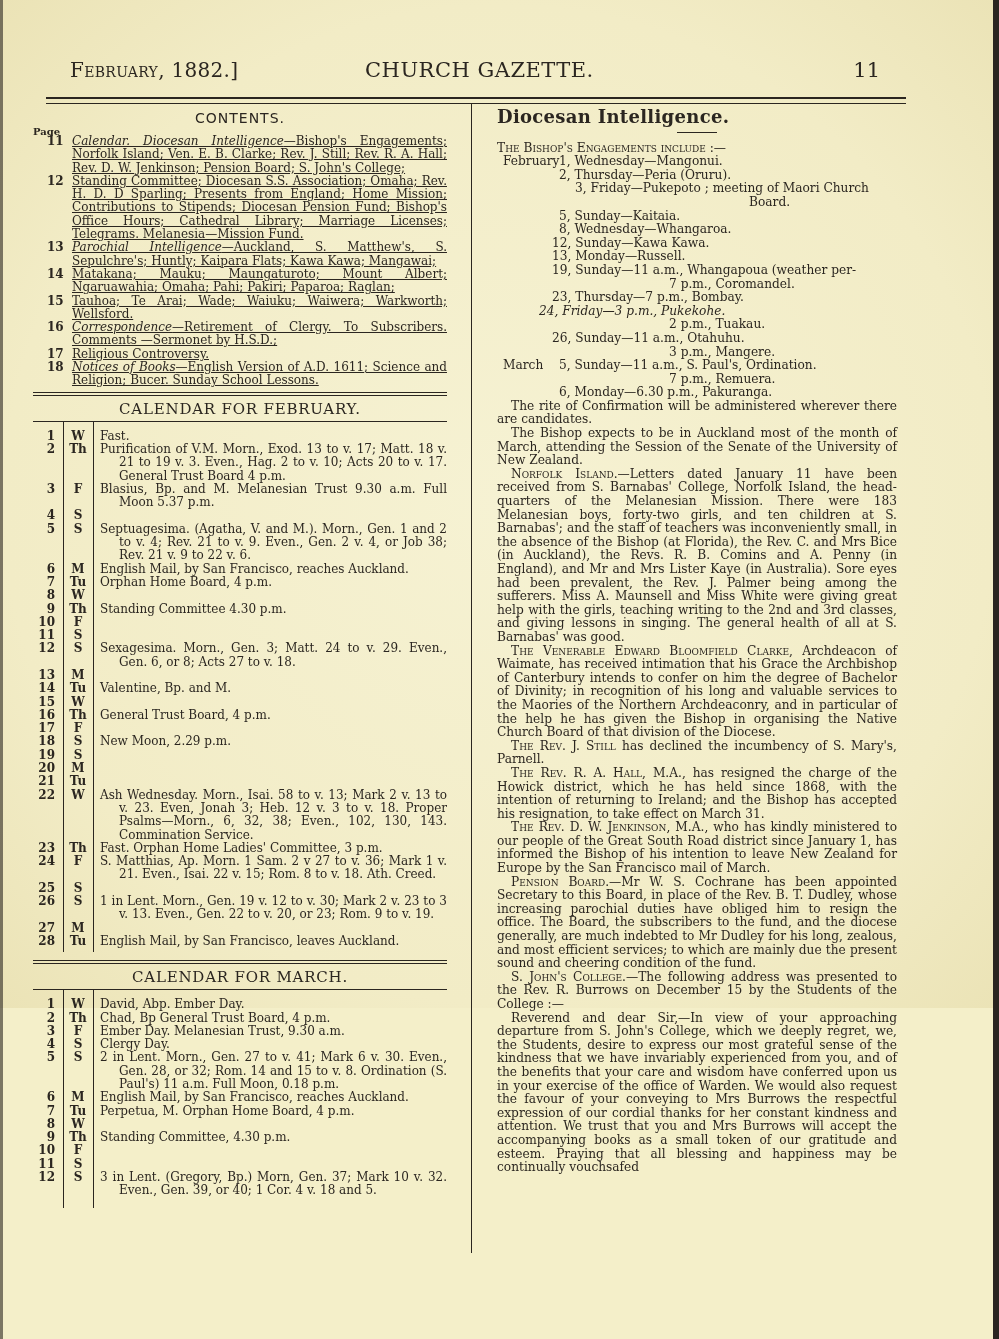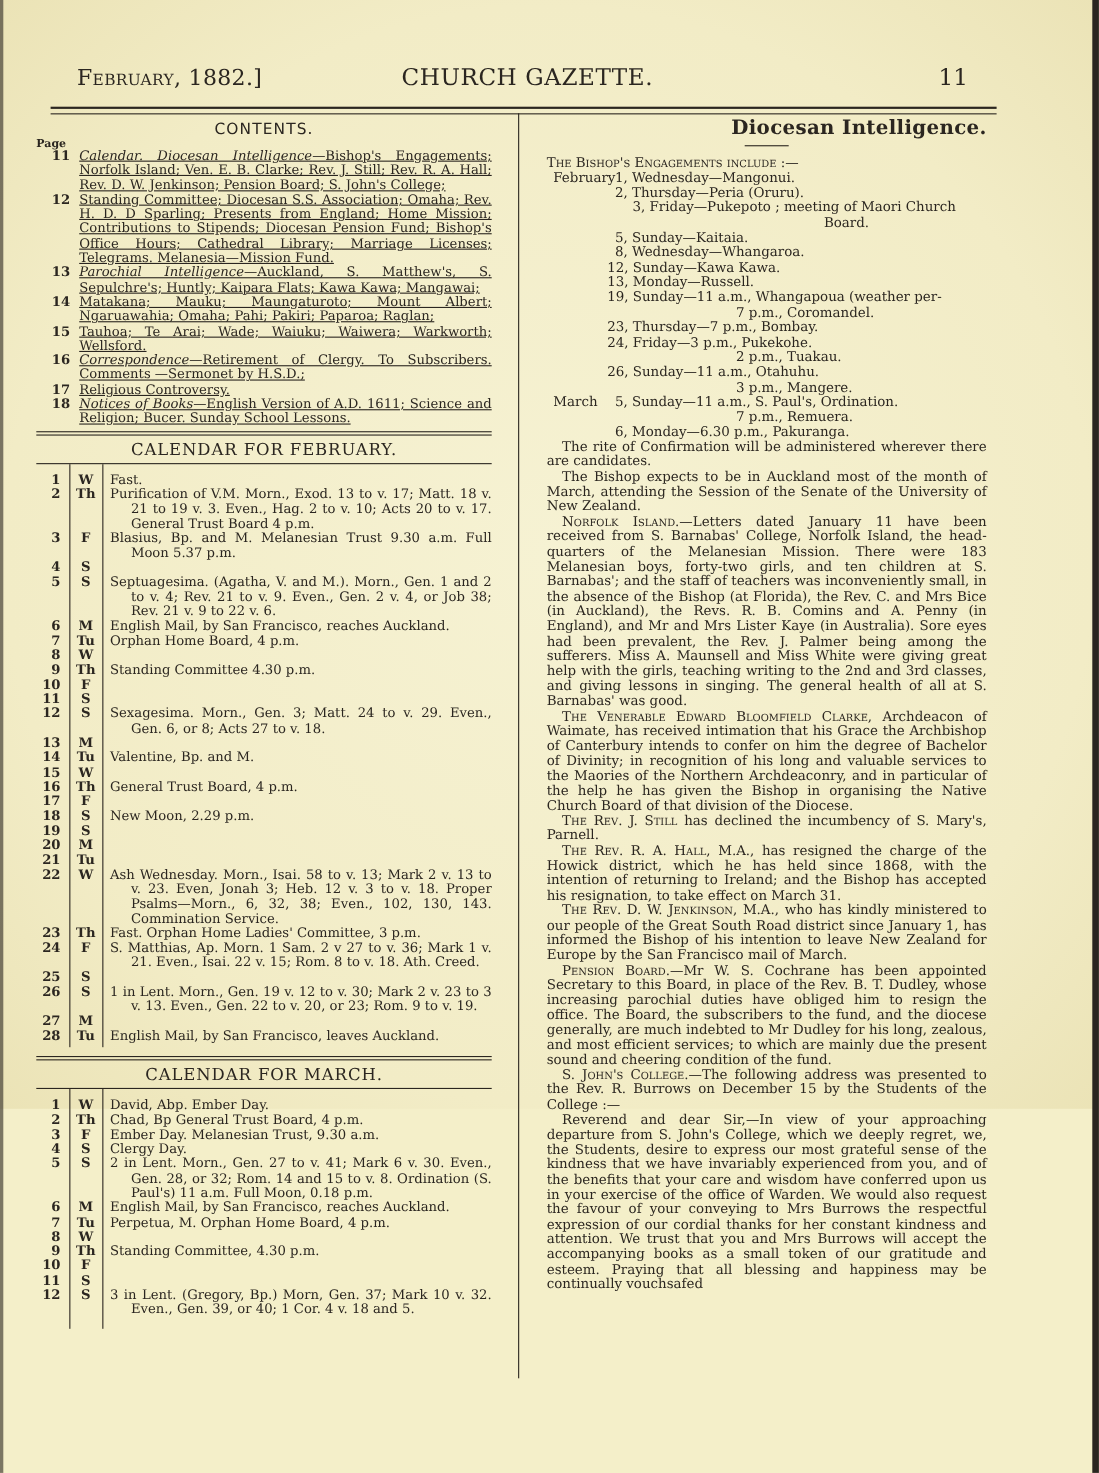--- a/index.html
+++ b/index.html
@@ -43,21 +43,21 @@
   .cal-lines .v1 { position: absolute; left: 30px; top: 0; bottom: 0; width: 1px; background: #2b2620; }
   .cal-lines .v2 { position: absolute; left: 60px; top: 0; bottom: 0; width: 1px; background: #2b2620; }
   .cal-row { display: flex; align-items: flex-start; }
   .cal-day { width: 22px; text-align: right; font-weight: bold; padding-right: 8px; flex: none; }
   .cal-wd { width: 30px; text-align: center; flex: none; font-weight: bold; }
   .cal-text { flex: 1; padding-left: 6px; text-align: justify; padding-left: 26px; text-indent: -19px; }
   .sc { font-variant: small-caps; }
 
   
   .right-col { position: absolute; left: 497px; top: 104px; width: 400px; font-size: 12.2px; line-height: 13.6px; }
-  .di-title { text-align: right; font-family: "DejaVu Serif", serif; font-weight: bold; font-size: 18px; margin-top: 6px; letter-spacing: 0.3px; }
+  .di-title { text-align: left; font-family: "DejaVu Serif", serif; font-weight: bold; font-size: 18px; margin-top: 6px; letter-spacing: 0.3px; }
   .di-rule { width: 40px; border-top: 1px solid #2b2620; margin: 8px auto 9px; }
   .eng-intro { font-variant: small-caps; }
   .eng { position: relative; }
   .eng-row { position: relative; height: 13.6px; white-space: nowrap; }
   .eng-month { position: absolute; left: 6px; }
   .eng-line { position: absolute; }
   .para { text-indent: 14px; text-align: justify; margin: 0; }
   .para + .para { margin-top: 0; }
 </style>
 </head>
@@ -342,21 +342,21 @@
         <div class="eng-row">
           <span class="eng-line" style="left: 55px;">19, Sunday—11 a.m., Whangapoua (weather per-</span>
         </div>
         <div class="eng-row">
           <span class="eng-line" style="left: 172px;">7 p.m., Coromandel.</span>
         </div>
         <div class="eng-row">
           <span class="eng-line" style="left: 55px;">23, Thursday—7 p.m., Bombay.</span>
         </div>
         <div class="eng-row">
-          <span class="eng-line" style="left: 55px;">24, Friday—3 p.m., Pukekohe.</span>
+          <span class="eng-line" style="left: 42px; font-style: italic;">24, Friday—3 p.m., Pukekohe.</span>
         </div>
         <div class="eng-row">
           <span class="eng-line" style="left: 172px;">2 p.m., Tuakau.</span>
         </div>
         <div class="eng-row">
           <span class="eng-line" style="left: 55px;">26, Sunday—11 a.m., Otahuhu.</span>
         </div>
         <div class="eng-row">
           <span class="eng-line" style="left: 172px;">3 p.m., Mangere.</span>
         </div>

